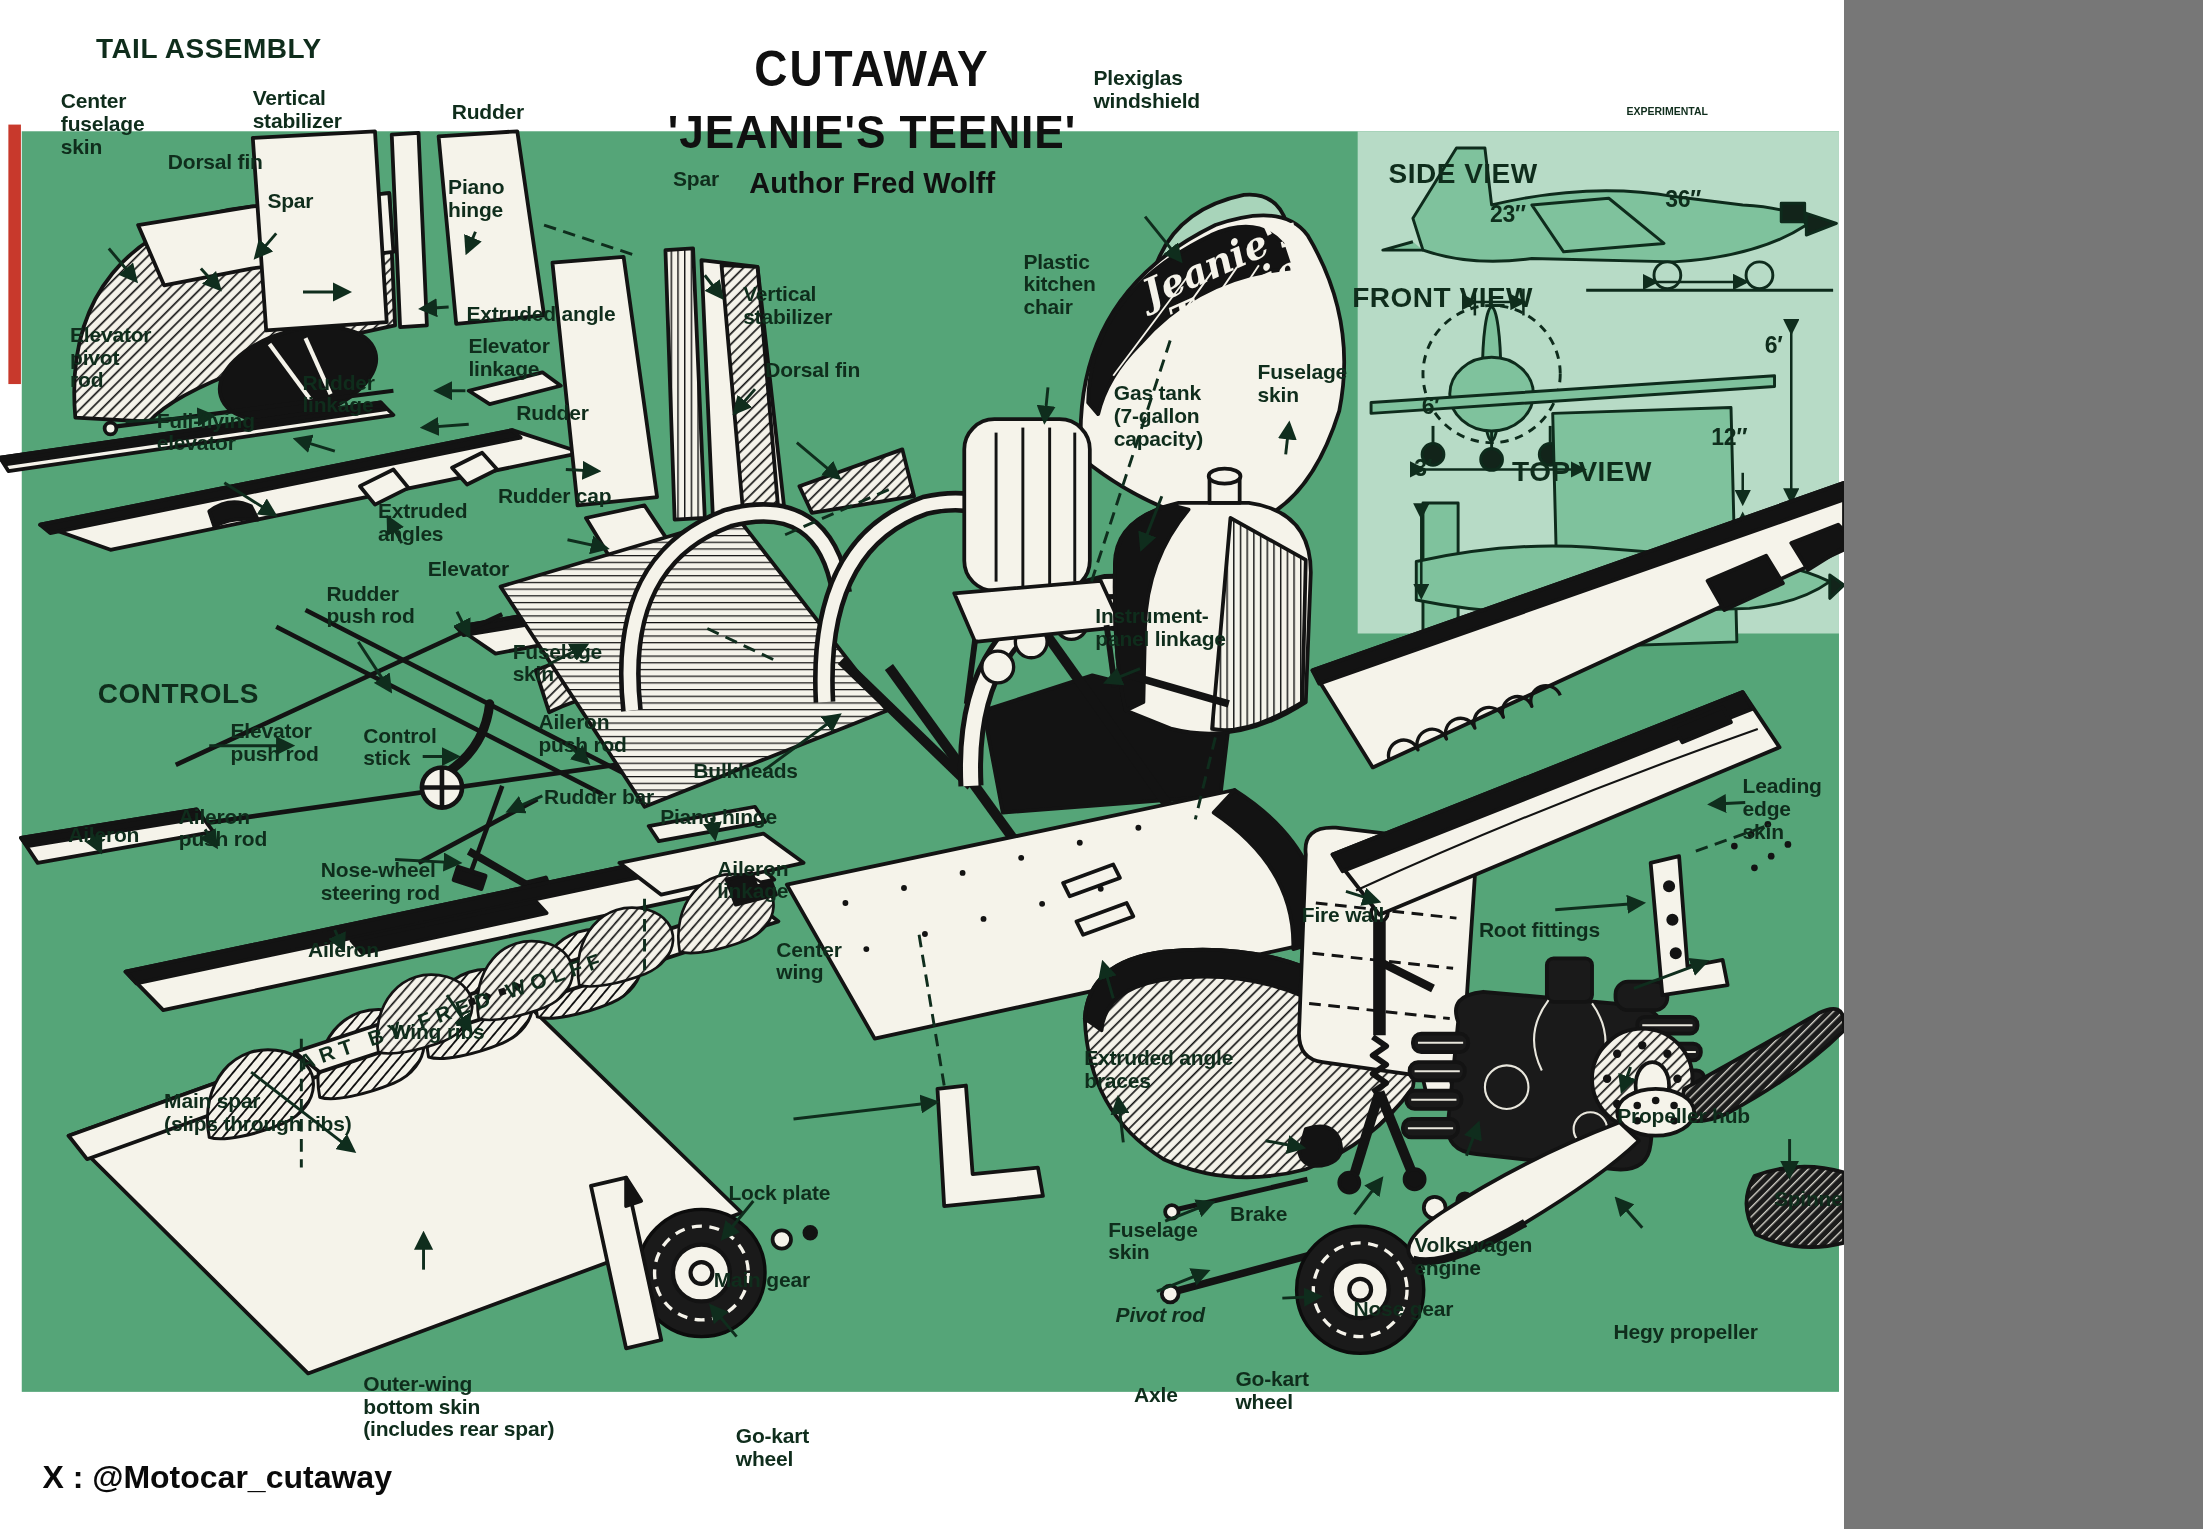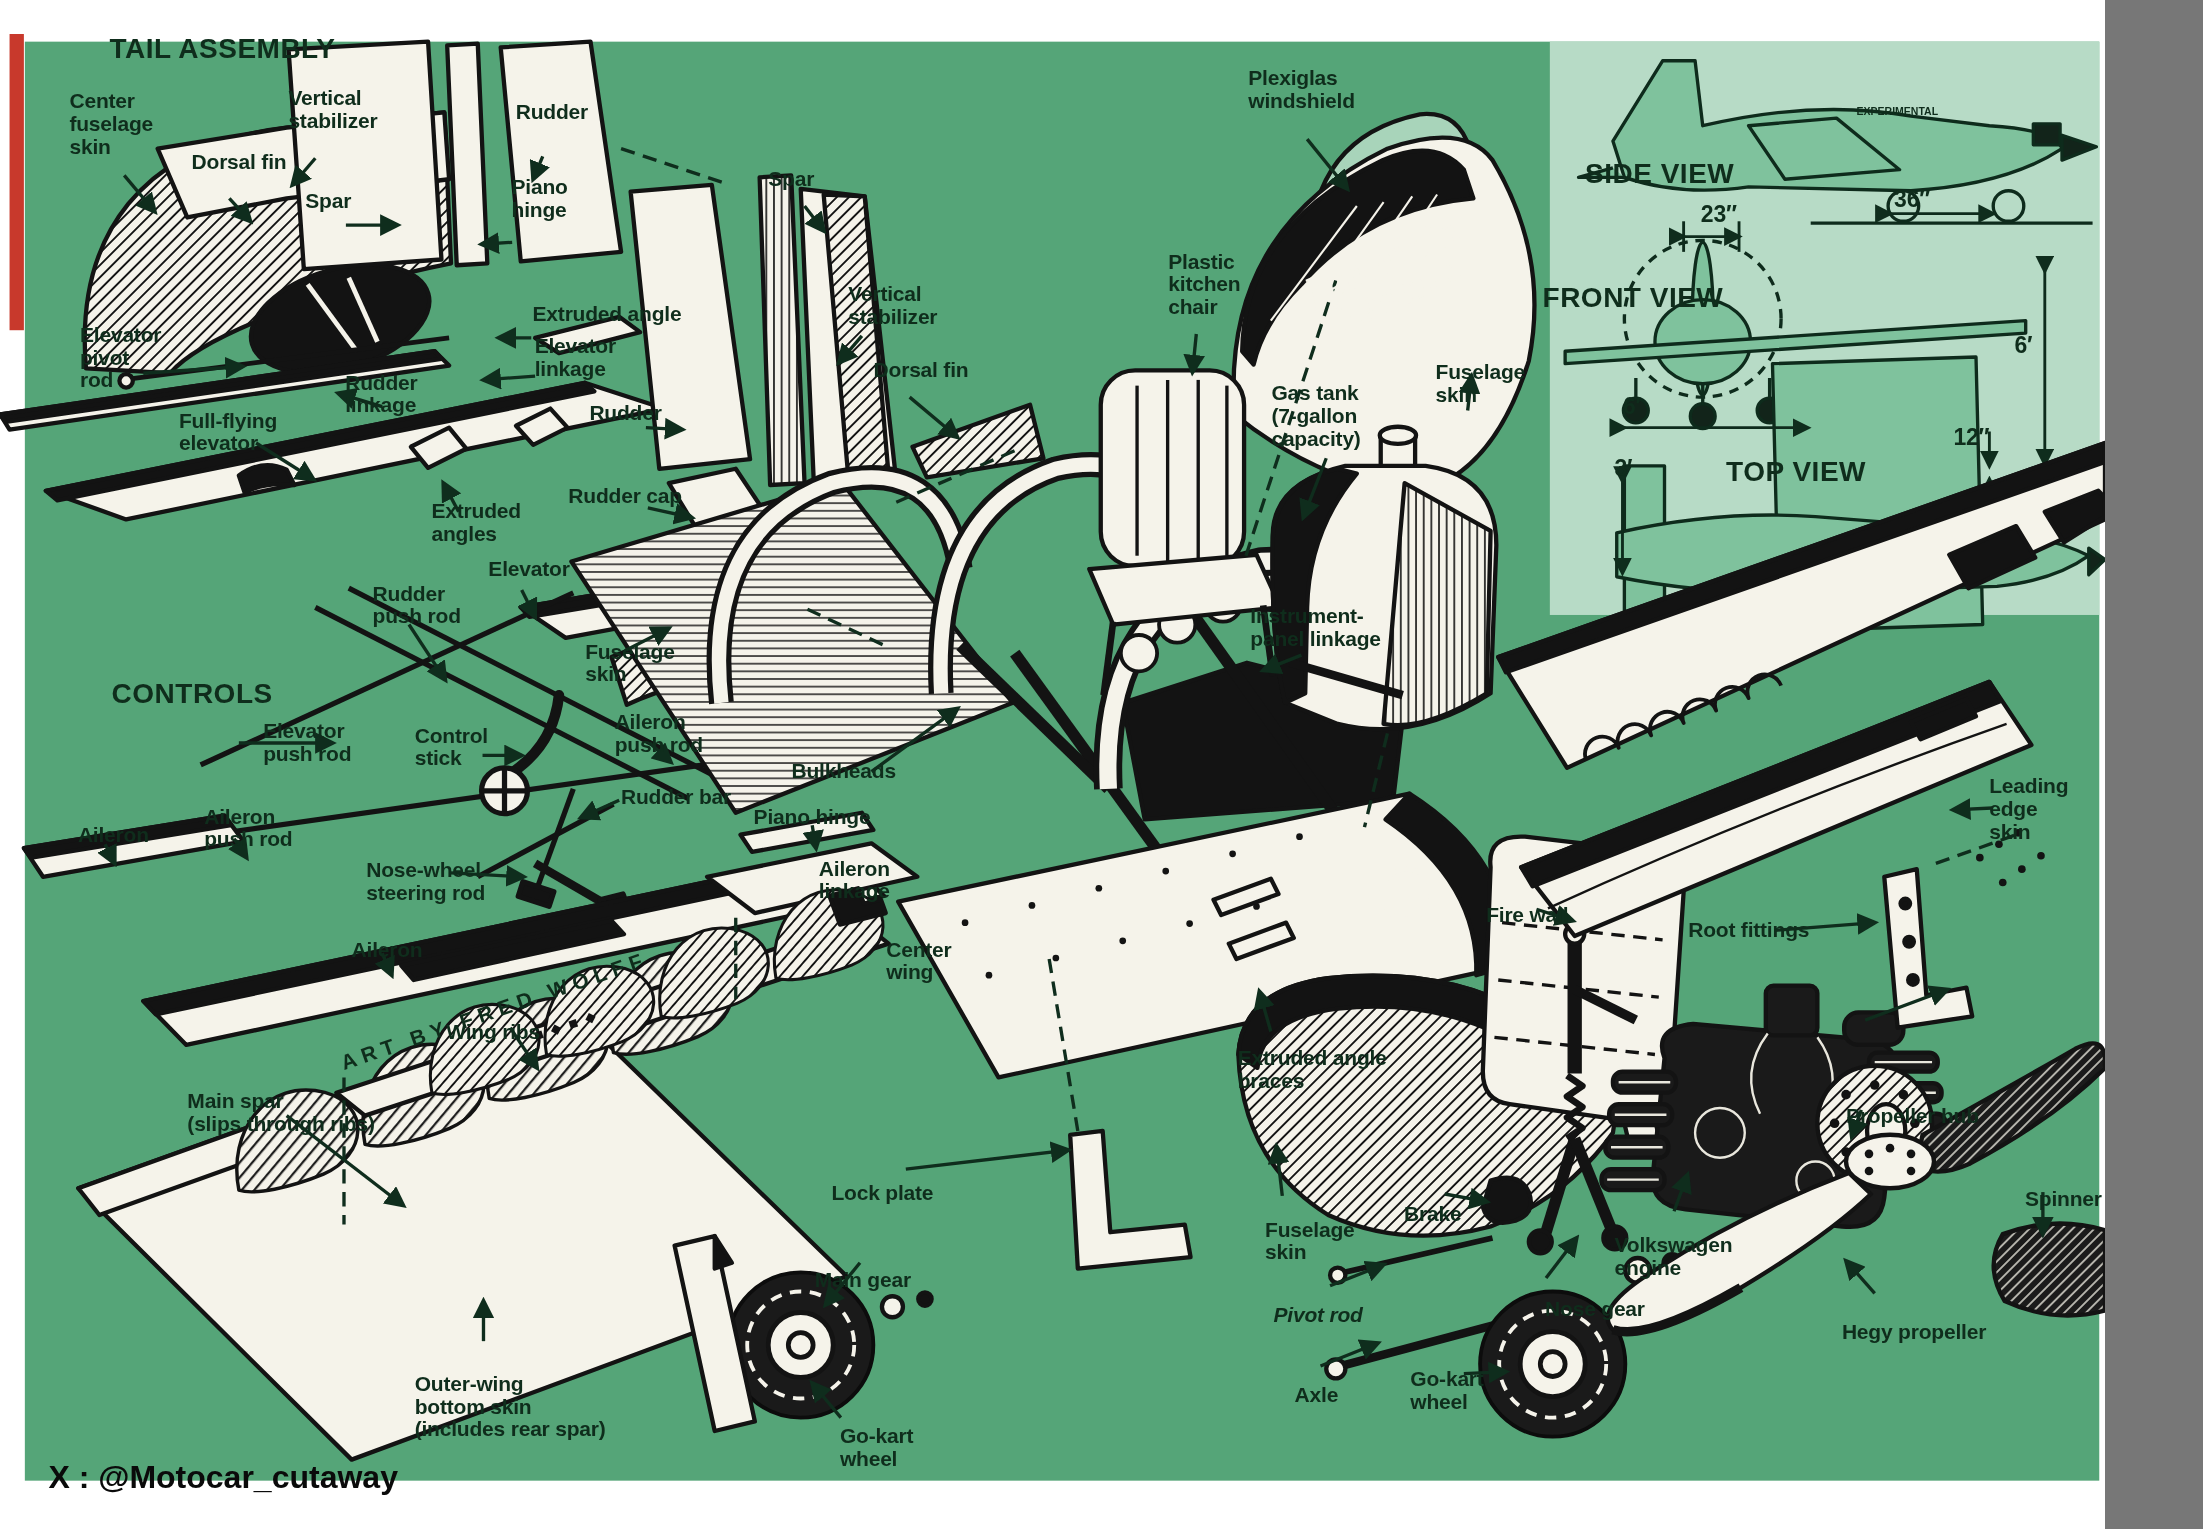--- a/index.html
+++ b/index.html
@@ -1,16 +1,16 @@
 <!DOCTYPE html>
 <html style="--label-ink: #0f2d1c; --info-bg: #dcebdd;"><head>
 <meta charset="utf-8">
 <style>
   html,body{margin:0;padding:0;background:#777;}
-  #stage{position:relative;width:2105px;height:1529px;overflow:hidden;
+  #stage{position:relative;width:1844px;height:1529px;overflow:hidden;
          background:#fff;font-family:"Liberation Sans",sans-serif;}
   #art{position:absolute;left:0;top:0;width:100%;height:100%;}
   #labels-layer{position:absolute;left:0;top:0;width:100%;height:100%;pointer-events:none;}
   .lbl{position:absolute;font-weight:bold;font-size:21px;line-height:1.08;
        color:var(--label-ink,#0f2d1c);white-space:pre-line;letter-spacing:-0.2px;}
   .lbl.hdr{font-size:28px;letter-spacing:0.5px;}
   .lbl.dim{font-size:23px;}
   .lbl.tiny{font-size:10.5px;letter-spacing:0;}
   .lbl.art-sig{font-size:21px;letter-spacing:6px;transform:rotate(-19deg);color:#0f2d1c;}
   .title-block{position:absolute;left:47.3%;top:2.6%;transform:translateX(-50%);
@@ -556,20 +556,25 @@
       <div class="lbl" style="left: 76.7%; top: 80.7%;">Volkswagen
 engine</div>
       <div class="lbl" style="left: 94.5%; top: 50.7%;">Leading edge
 skin</div>
       <div class="lbl" style="left: 80.2%; top: 60.1%;">Root fittings</div>
       <div class="lbl" style="left: 87.7%; top: 72.3%;">Propeller hub</div>
       <div class="lbl" style="left: 96.2%; top: 77.7%;">Spinner</div>
       <div class="lbl" style="left: 87.5%; top: 86.4%;">Hegy propeller</div>
     </div>
 
+<div class="title-block">
+  <div id="t1">CUTAWAY</div>
+  <div id="t2">'JEANIE'S TEENIE'</div>
+  <div id="t3">Author Fred Wolff</div>
+</div>
 
 <div id="logo">Jeanie's
 Teenie</div>
 
 
 <div id="watermark">X : @Motocar_cutaway</div>
 
 </div>
 
 </body></html>

